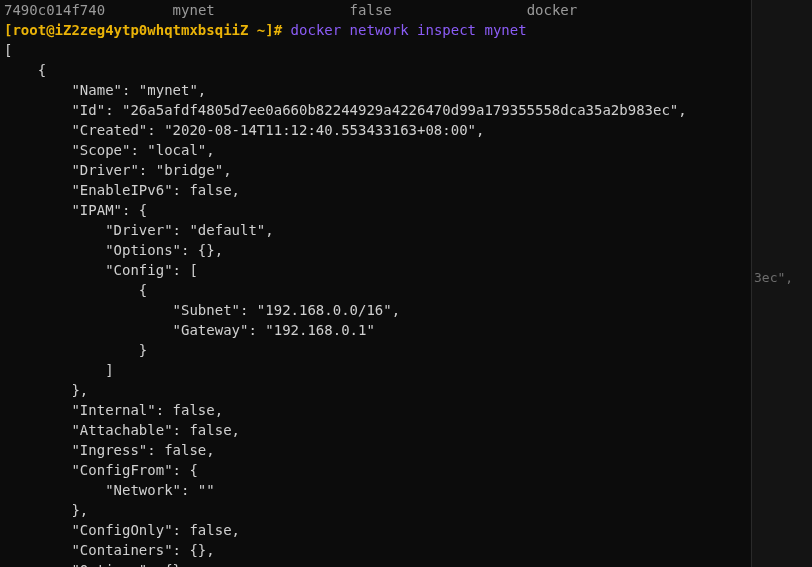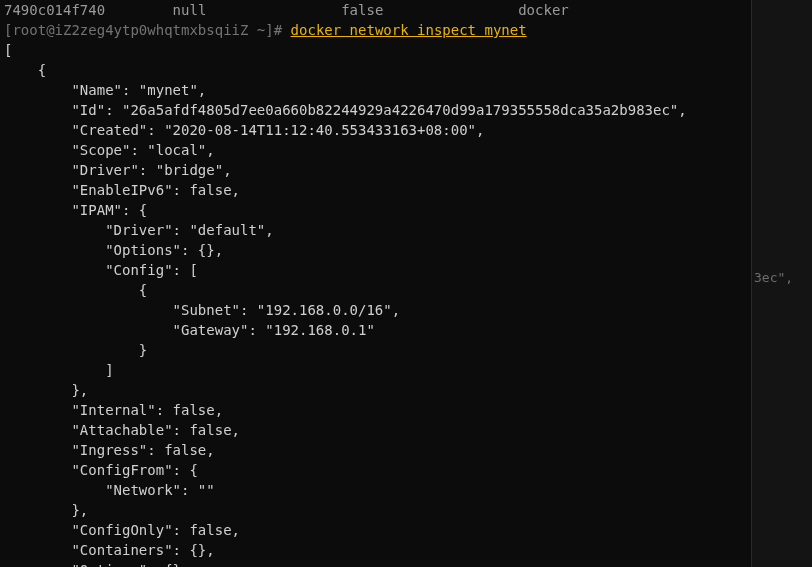--- a/index.html
+++ b/index.html
@@ -47,33 +47,33 @@
     font-family: Consolas, monospace;
     font-size: 13px;
     color: #6e6e6e;
   }
   .behind-text {
     position: absolute;
     left: 2px;
     top: 270px;
     white-space: nowrap;
   }
-  .prompt-user { color: #737373; }
-  .cmd { color: #eab308; text-decoration: underline; }
+  .prompt-user { color: #eab308; font-weight: bold; }
+  .cmd { color: #8b5cf6; }
 </style>
 </head>
 <body>
 
 <div class="behind">
   <span class="behind-text">3ec",</span>
 </div>
 
 <div class="terminal">
 
-  <pre class="topbar"><span class="tab-frag">7490c014f740</span><span>        </span><span class="tab-frag">null</span><span>                </span><span class="tab-frag">false</span><span>                </span><span class="tab-frag">docker</span></pre>
+  <pre class="topbar"><span class="tab-frag">7490c014f740</span><span>        </span><span class="tab-frag">mynet</span><span>                </span><span class="tab-frag">false</span><span>                </span><span class="tab-frag">docker</span></pre>
 
   <pre><span class="prompt-user">[root@iZ2zeg4ytp0whqtmxbsqiiZ ~]#</span> <span class="cmd">docker network inspect mynet</span></pre>
 
   <pre>[</pre>
   <pre>    {</pre>
   <pre>        "Name": "mynet",</pre>
   <pre>        "Id": "26a5afdf4805d7ee0a660b82244929a4226470d99a179355558dca35a2b983ec",</pre>
   <pre>        "Created": "2020-08-14T11:12:40.553433163+08:00",</pre>
   <pre>        "Scope": "local",</pre>
   <pre>        "Driver": "bridge",</pre>

